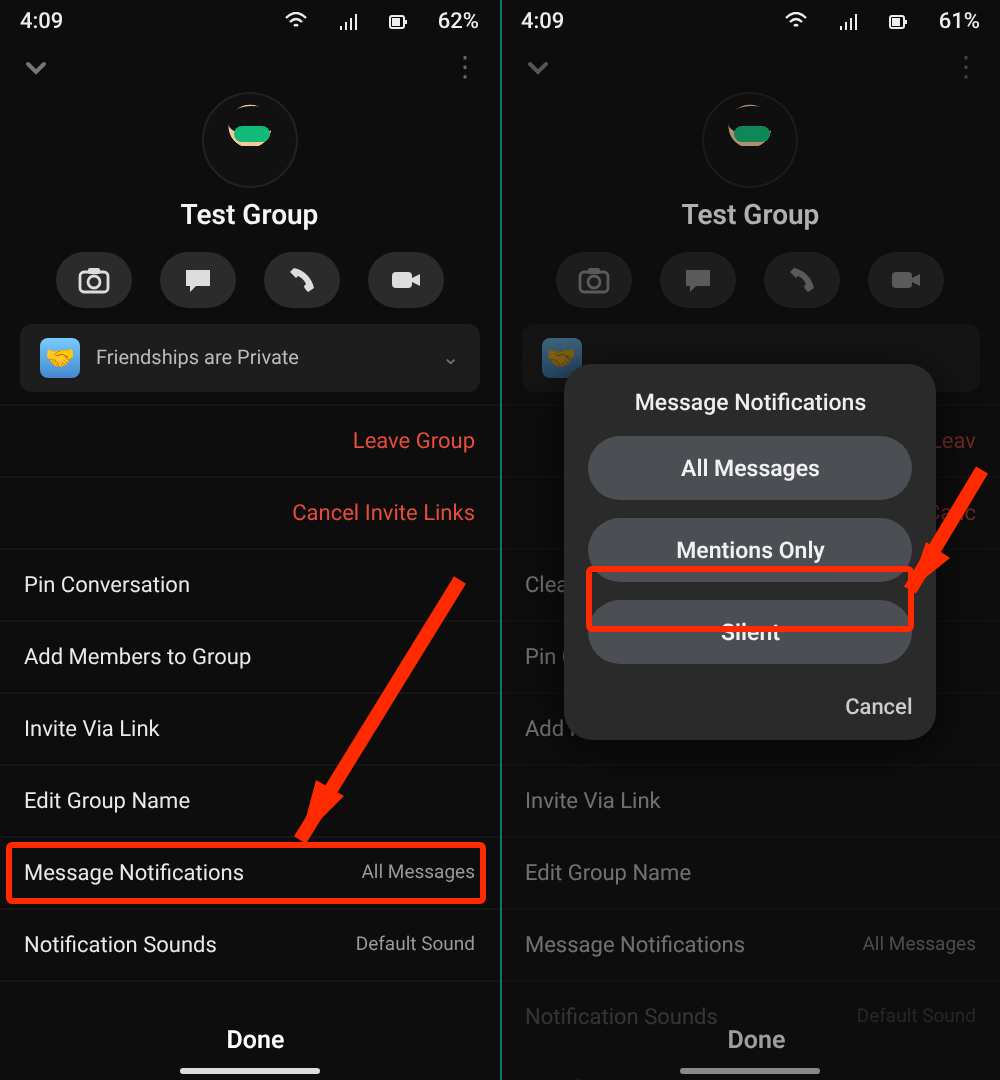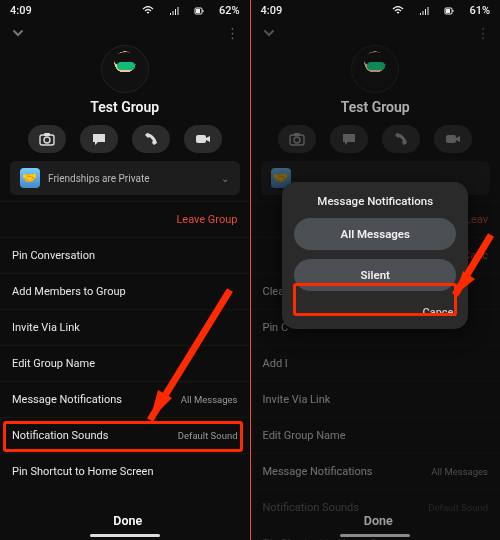--- a/index.html
+++ b/index.html
@@ -9,21 +9,21 @@
     font-family: -apple-system, BlinkMacSystemFont, "Segoe UI", Roboto, Arial, sans-serif;
     width: 500px;
     height: 540px;
     overflow: hidden;
     position: relative;
   }
   .container {
     display: flex;
     width: 500px;
     height: 540px;
-    background: #ef4444;
+    background: #0f766e;
     gap: 1px;
   }
   .phone {
     flex: 1;
     background: #0d0d0d;
     color: #fff;
     position: relative;
     overflow: hidden;
     font-size: 11px;
   }
@@ -185,20 +185,23 @@
     <div class="private-card">
       <div class="emoji">🤝</div>
       <span>Friendships are Private</span>
       <span style="position:absolute;right:10px;color:#777">⌄</span>
     </div>
 
     <div class="menu-list">
       <div class="menu-item red">
           <span>Leave Group</span>
         </div>
+      <div class="menu-item red">
+          <span>Cancel Invite Links</span>
+        </div>
       <div class="menu-item">
           <span>Pin Conversation</span>
         </div>
       <div class="menu-item">
           <span>Add Members to Group</span>
         </div>
       <div class="menu-item">
           <span>Invite Via Link</span>
         </div>
       <div class="menu-item">
@@ -330,20 +333,21 @@
     </div>
 
     <div class="done-bar" style="opacity:0.6">
       <span>Done</span>
       <div class="home-ind"></div>
     </div>
 
     <div class="modal">
       <div class="modal-title">Message Notifications</div>
       <div class="modal-btn">All Messages</div>
+      <div class="modal-btn">Mentions Only</div>
       <div class="modal-btn">Silent</div>
       <div class="modal-cancel">Cancel</div>
     </div>
 
     <div class="hl-box" style="left:42px; top:283px; width:164px; height:33px;"></div>
     <svg class="arrow" style="left:190px; top:225px;" width="60" height="90" viewBox="0 0 60 90">
       <line x1="50" y1="10" x2="14" y2="70" stroke="#ff2a00" stroke-width="7"></line>
       <polygon points="14,70 34,54 22,46" fill="#ff2a00"></polygon>
     </svg>
   </div>

